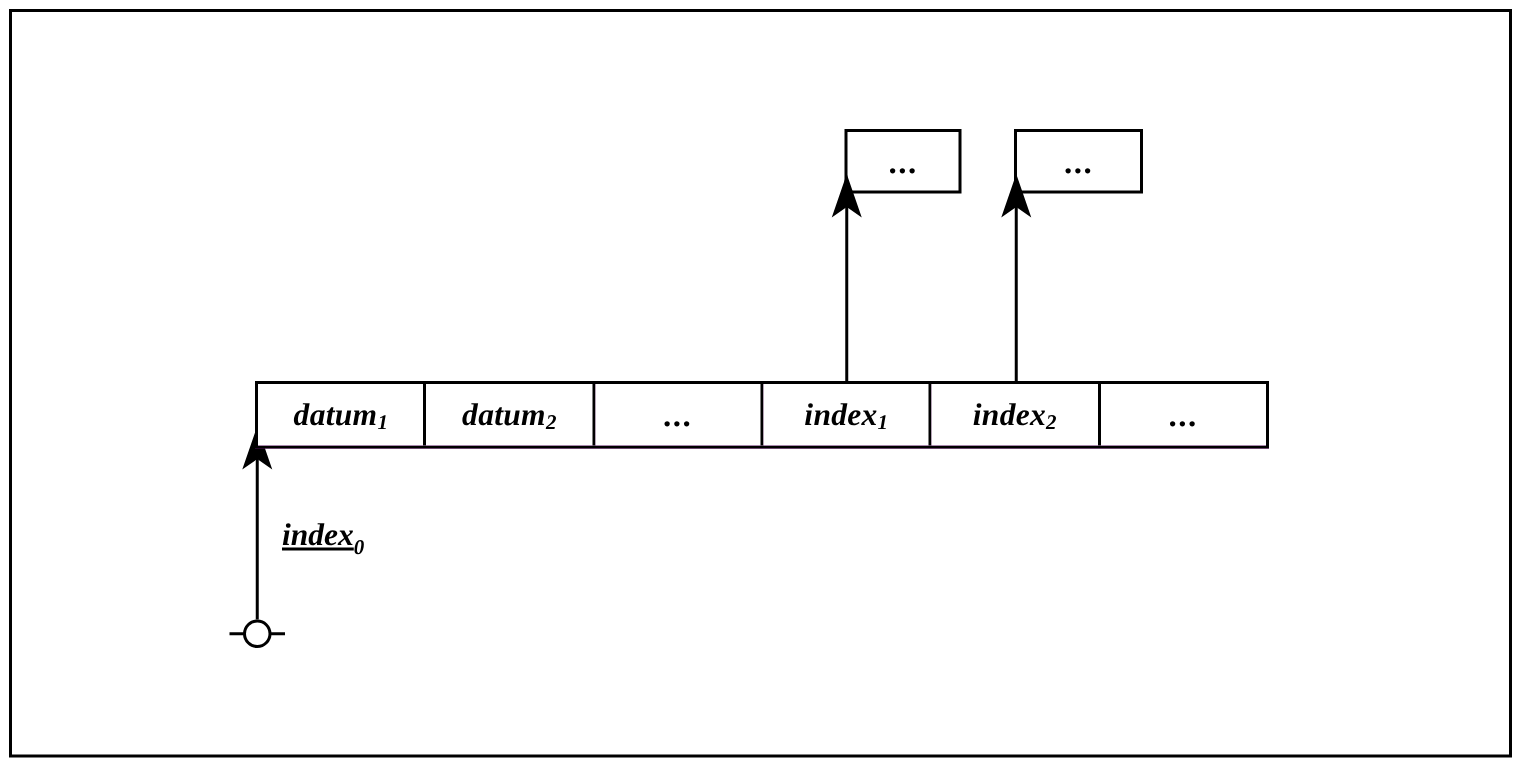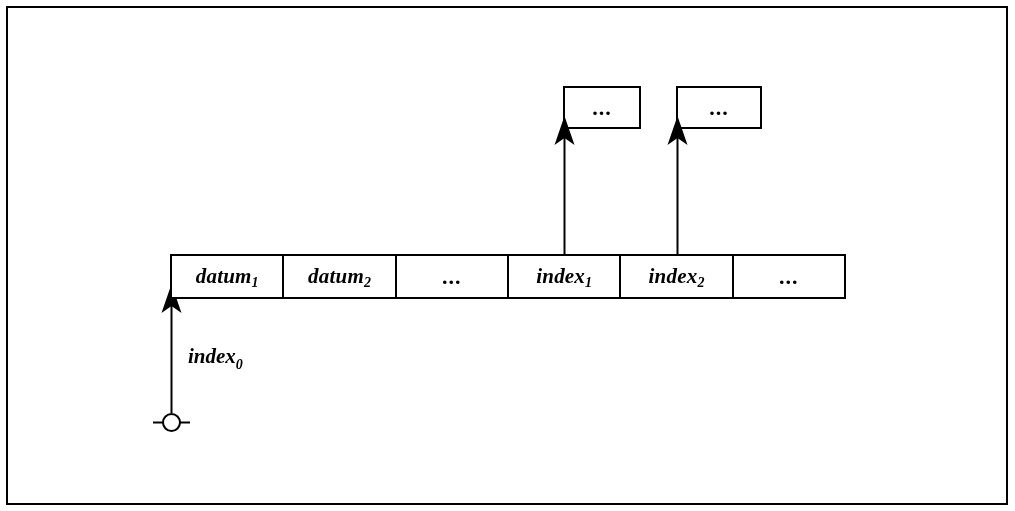--- a/index.html
+++ b/index.html
@@ -115,20 +115,21 @@
   #index0-label {
     position: absolute;
     left: 188px;
     top: 346px;
     font-weight: bold;
     font-style: italic;
     font-size: 21px;
     color: #000000;
     white-space: nowrap;
     line-height: 1;
+    text-decoration: underline;
   }
   #index0-label .sub {
     font-size: 14px;
     position: relative;
     top: 6px;
   }
 </style>
 </head>
 <body>
 

